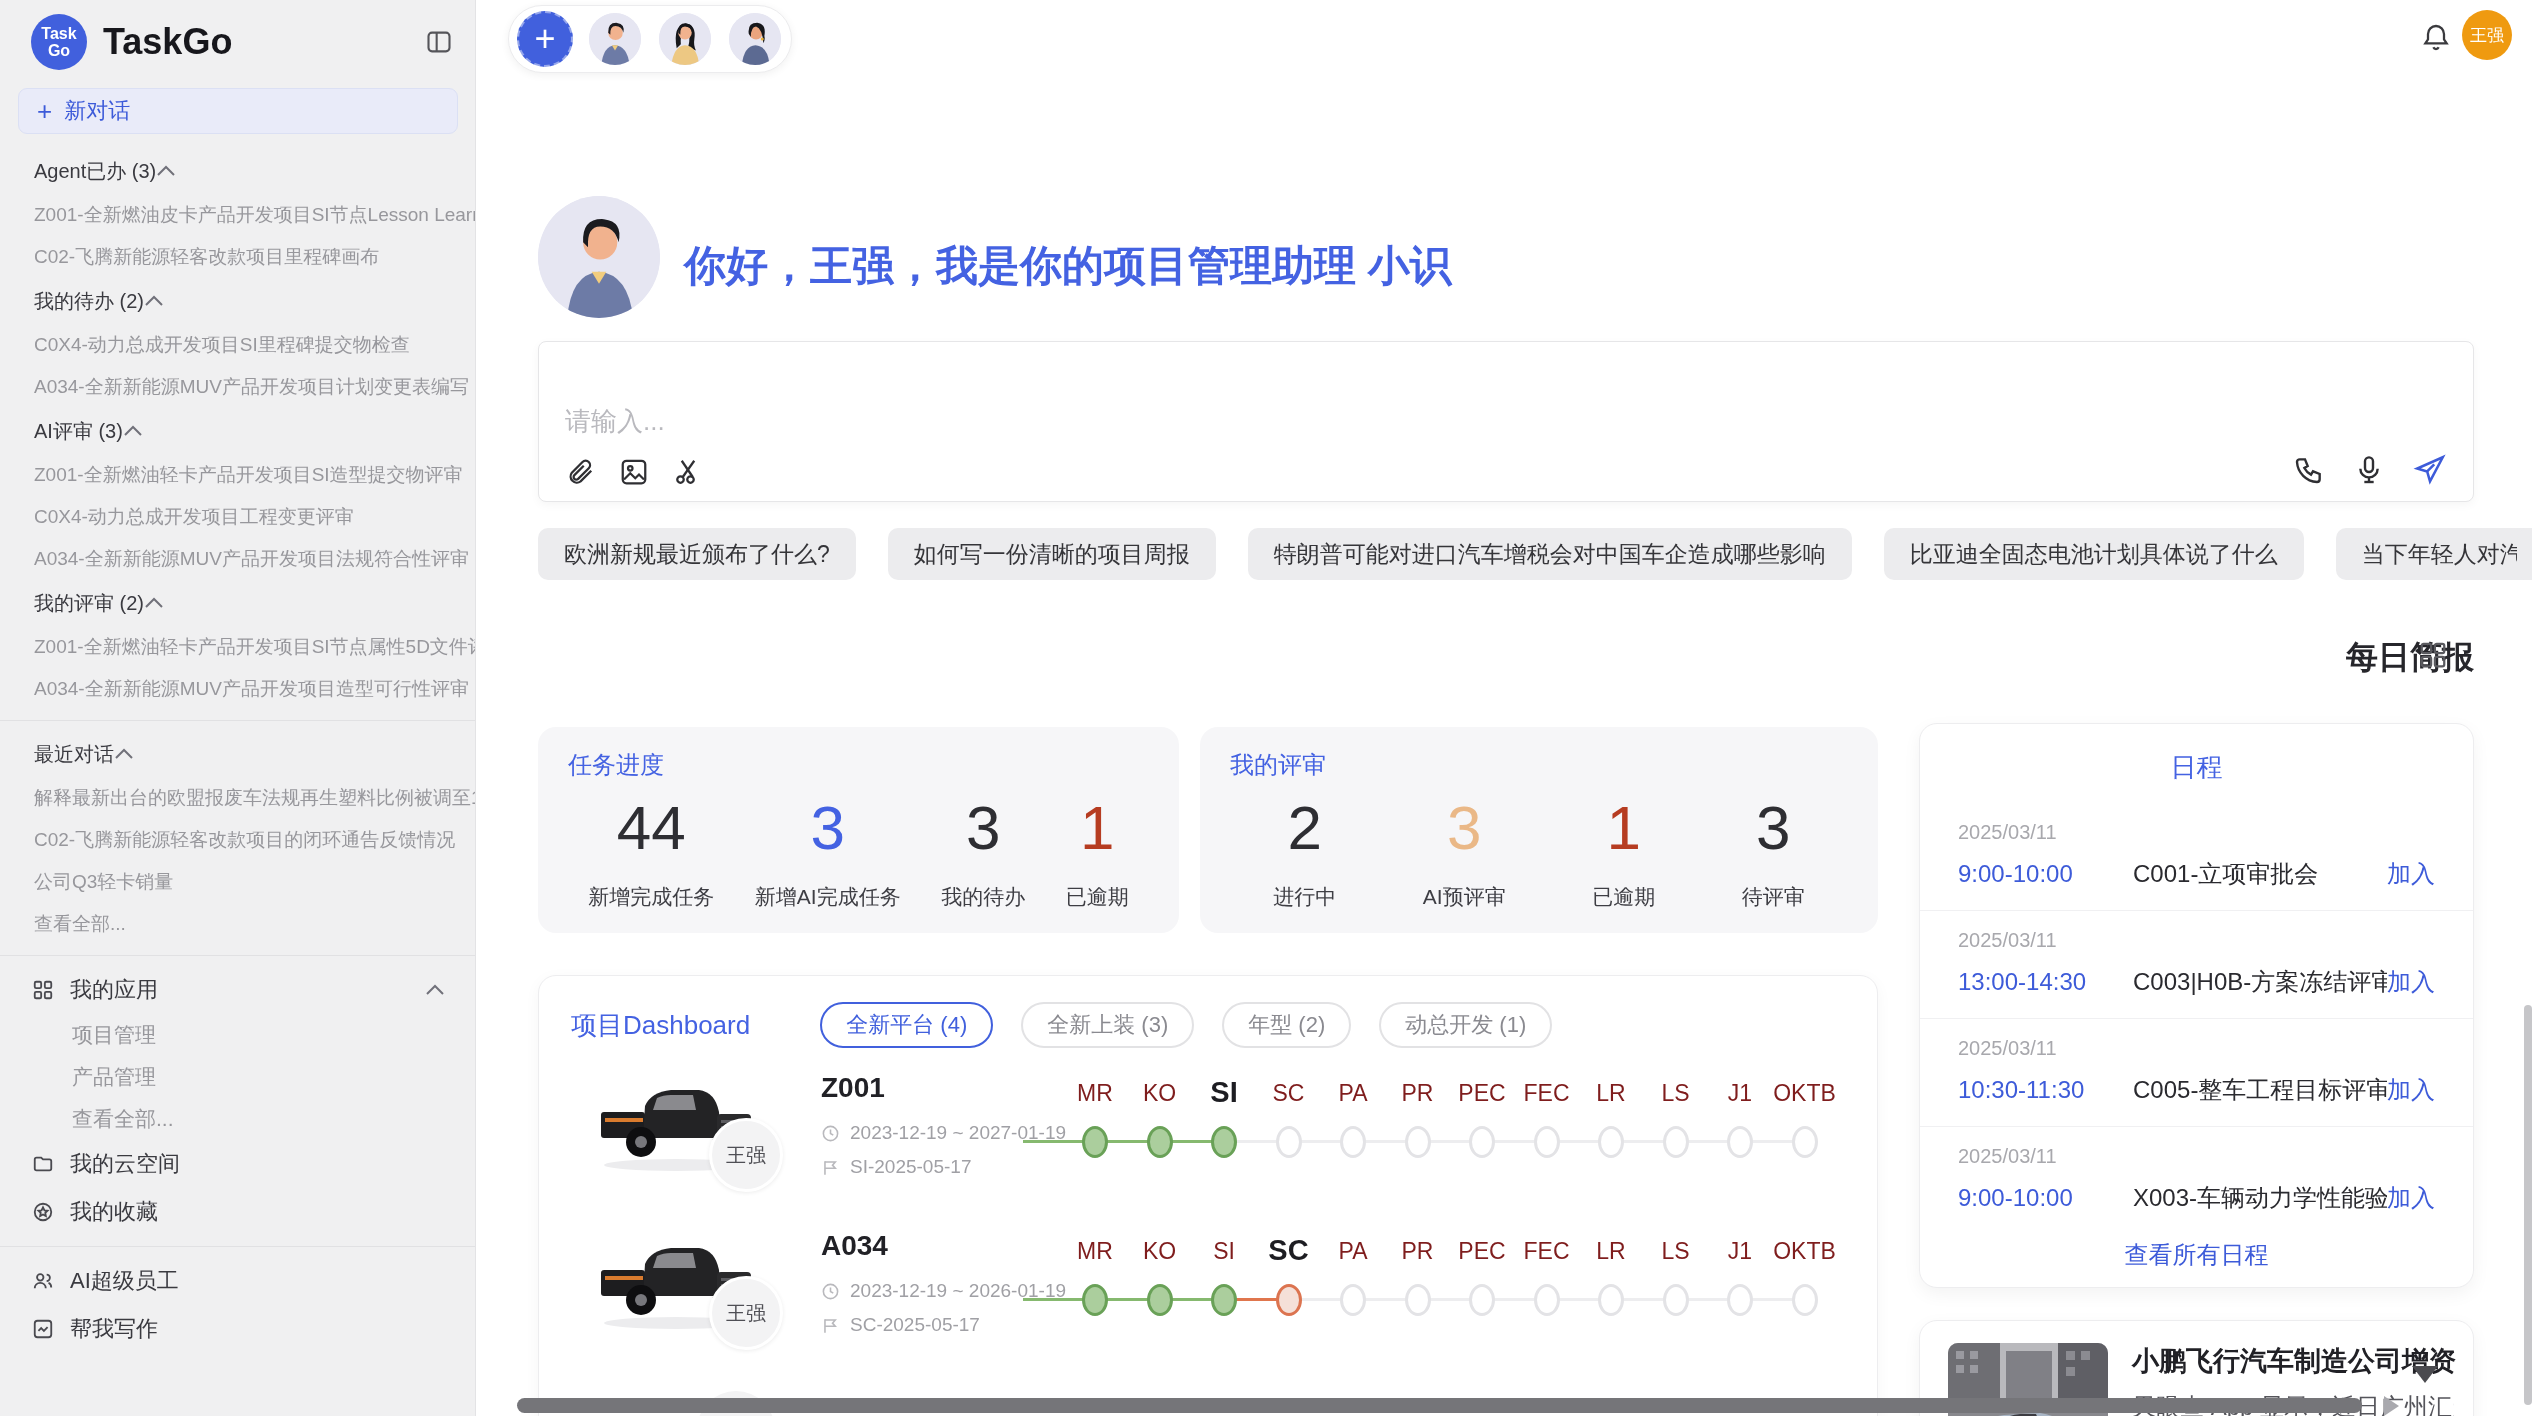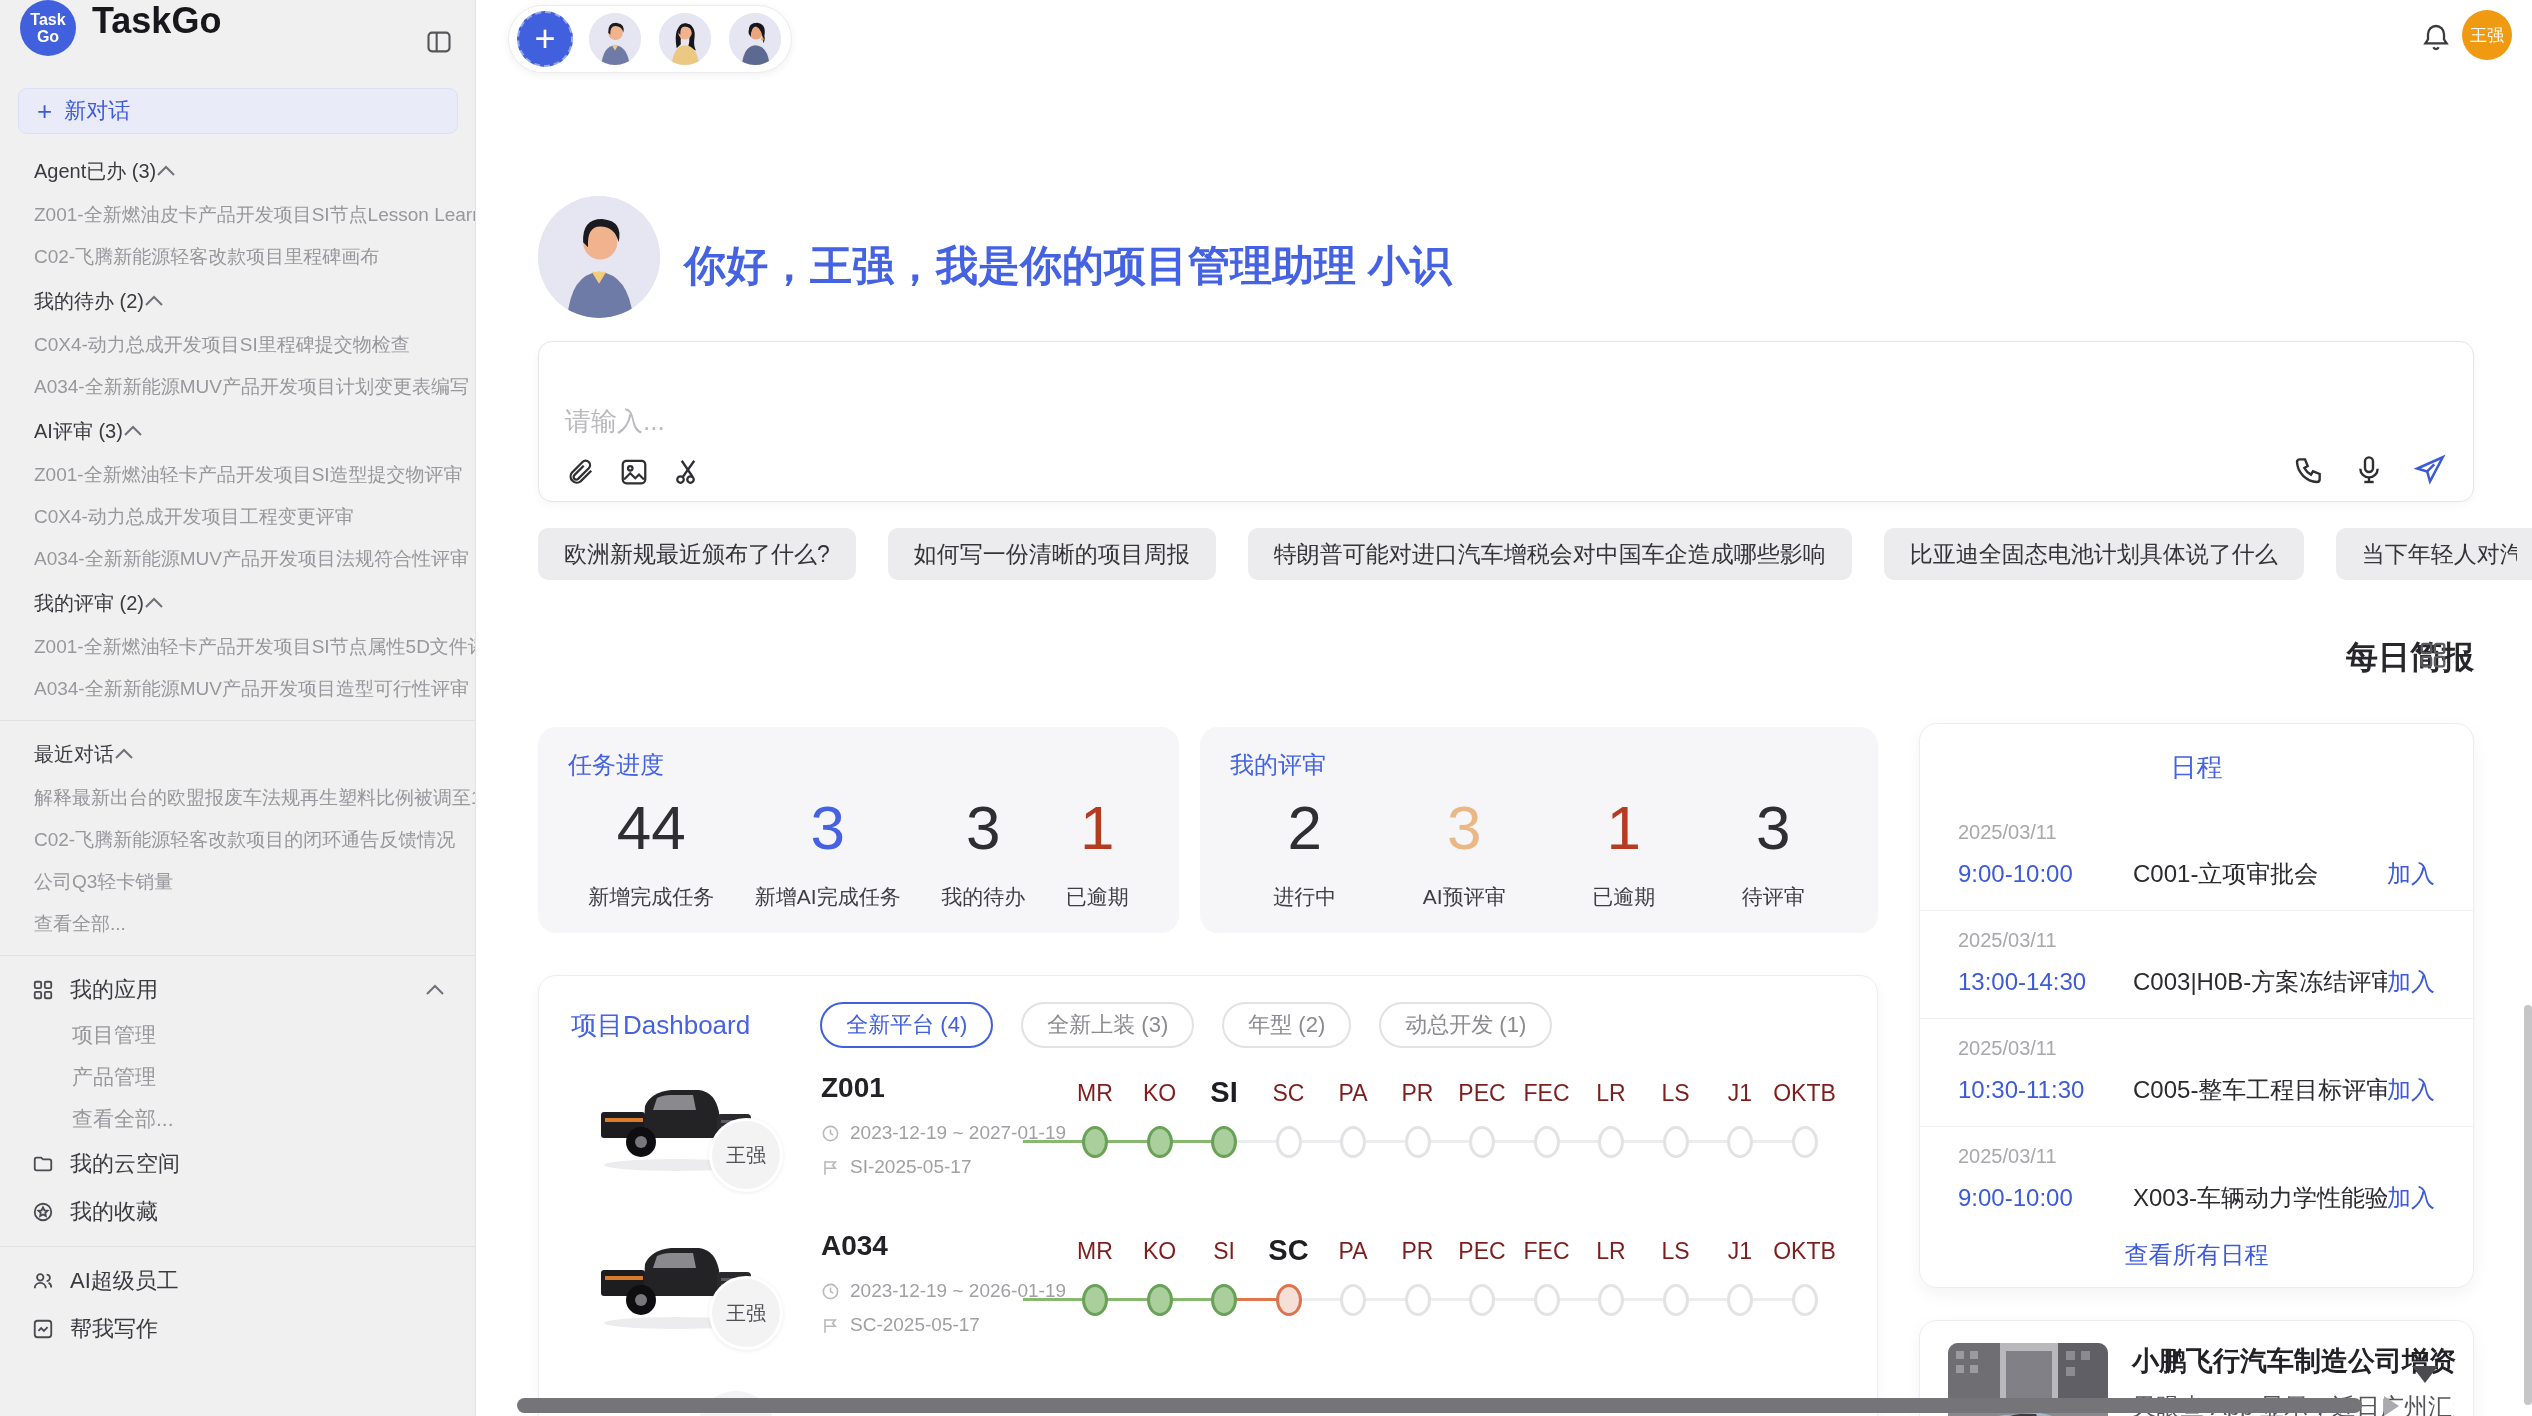--- a/index.html
+++ b/index.html
@@ -1,20 +1,20 @@
 <!DOCTYPE html>
 <html><head>
 <meta charset="utf-8">
 <style>
 *{margin:0;padding:0;box-sizing:border-box;font-family:"Liberation Sans",sans-serif}
 html,body{width:2532px;height:1416px;overflow:hidden;background:#fff;position:relative}
 svg{display:block}
 
 .sidebar{position:absolute;left:0;top:0;width:476px;height:1416px;background:#f0f0f1;border-right:1px solid #e3e3e5;overflow:hidden}
-.side-head{position:relative;height:84px;display:flex;padding:0 20px}
+.side-head{position:relative;height:84px;display:flex;align-items:center;padding:0 31px}
 .logo{width:56px;height:56px;border-radius:50%;background:#4160dd;color:#fff;display:flex;flex-direction:column;align-items:center;justify-content:center;font-size:16px;line-height:17px;font-weight:bold}
 .app-title{font-size:36px;font-weight:bold;color:#17171c;margin-left:16px}
 .collapse-btn{position:absolute;right:22px;top:28px;cursor:pointer}
 .new-chat{margin:4px 18px 14px;width:440px;height:46px;border-radius:9px;background:#e9ebf9;border:1px solid #dbe0f4;color:#3d5bd9;font-size:22px;display:flex;align-items:center;gap:12px;padding-left:18px;cursor:pointer}
 .new-chat .plus{font-size:26px;line-height:24px}
 .sec-head{height:46px;display:flex;align-items:center;justify-content:flex-start;padding:0 30px 0 34px;font-size:20px;color:#3a3a40;cursor:pointer}
 .side-item{height:42px;line-height:42px;padding:0 10px 0 34px;font-size:19px;color:#97979c;white-space:nowrap;overflow:hidden;cursor:pointer}
 .side-divider{border-top:1px solid #e1e1e3;margin:10px 0}
 .app-row{height:48px;display:flex;align-items:center;gap:16px;padding:0 30px 0 32px;font-size:22px;color:#3a3a40;cursor:pointer}
 .app-row .sp{flex:1}
@@ -22,21 +22,21 @@
 
 .avatar-pill{position:absolute;left:508px;top:5px;height:68px;border-radius:34px;background:#fff;border:1px solid #ececee;box-shadow:0 2px 8px rgba(0,0,0,.06);display:flex;align-items:center;gap:14px;padding:0 8px}
 .add-conv{width:56px;height:56px;border-radius:50%;background:#4160dd;border:2px dashed rgba(255,255,255,.45);color:#fff;font-size:36px;line-height:50px;text-align:center;cursor:pointer}
 .conv-avatar{width:56px;height:56px;border-radius:50%;background:#e6e6f2;overflow:hidden;cursor:pointer;border:2px solid #fff}
 .bell{position:absolute;left:2420px;top:22px;cursor:pointer}
 .user-avatar{position:absolute;left:2462px;top:10px;width:50px;height:50px;border-radius:50%;background:#ef9a10;color:#fff;font-size:17px;display:flex;align-items:center;justify-content:center;cursor:pointer}
 
 .greet-avatar{position:absolute;left:538px;top:196px;width:122px;height:122px;border-radius:50%;background:#e6e6f2;overflow:hidden}
 .greet-text{position:absolute;left:684px;top:238px;font-size:42px;font-weight:bold;color:#4462e2}
 
-.composer{position:absolute;left:538px;top:341px;width:1936px;height:161px;border:1px solid #e6e6e8;border-radius:14px;background:#fff;box-shadow:0 3px 10px rgba(0,0,0,.04)}
+.composer{position:absolute;left:538px;top:341px;width:1936px;height:161px;border:1px solid #e6e6e8;border-radius:8px;background:#fff;box-shadow:0 3px 10px rgba(0,0,0,.04)}
 .composer-ph{position:absolute;left:26px;top:62px;font-size:26px;color:#b9b9be}
 .comp-left{position:absolute;left:26px;bottom:14px;display:flex;gap:24px}
 .comp-right{position:absolute;right:26px;bottom:14px;display:flex;gap:28px;align-items:center}
 .icon-btn{cursor:pointer}
 
 .chips{position:absolute;left:538px;top:528px;display:flex;gap:32px}
 .chip{height:52px;line-height:52px;border-radius:10px;background:#ececee;color:#353539;font-size:23px;padding:0 26px;white-space:nowrap;cursor:pointer;border:none}
 .chip-sliver{position:absolute;left:2517px;top:528px;width:15px;height:52px;background:#ececee;border-radius:10px 0 0 10px}
 
 .brief-title{position:absolute;left:538px;top:636px;width:1936px;text-align:right;font-size:32px;font-weight:bold;color:#26262b}

